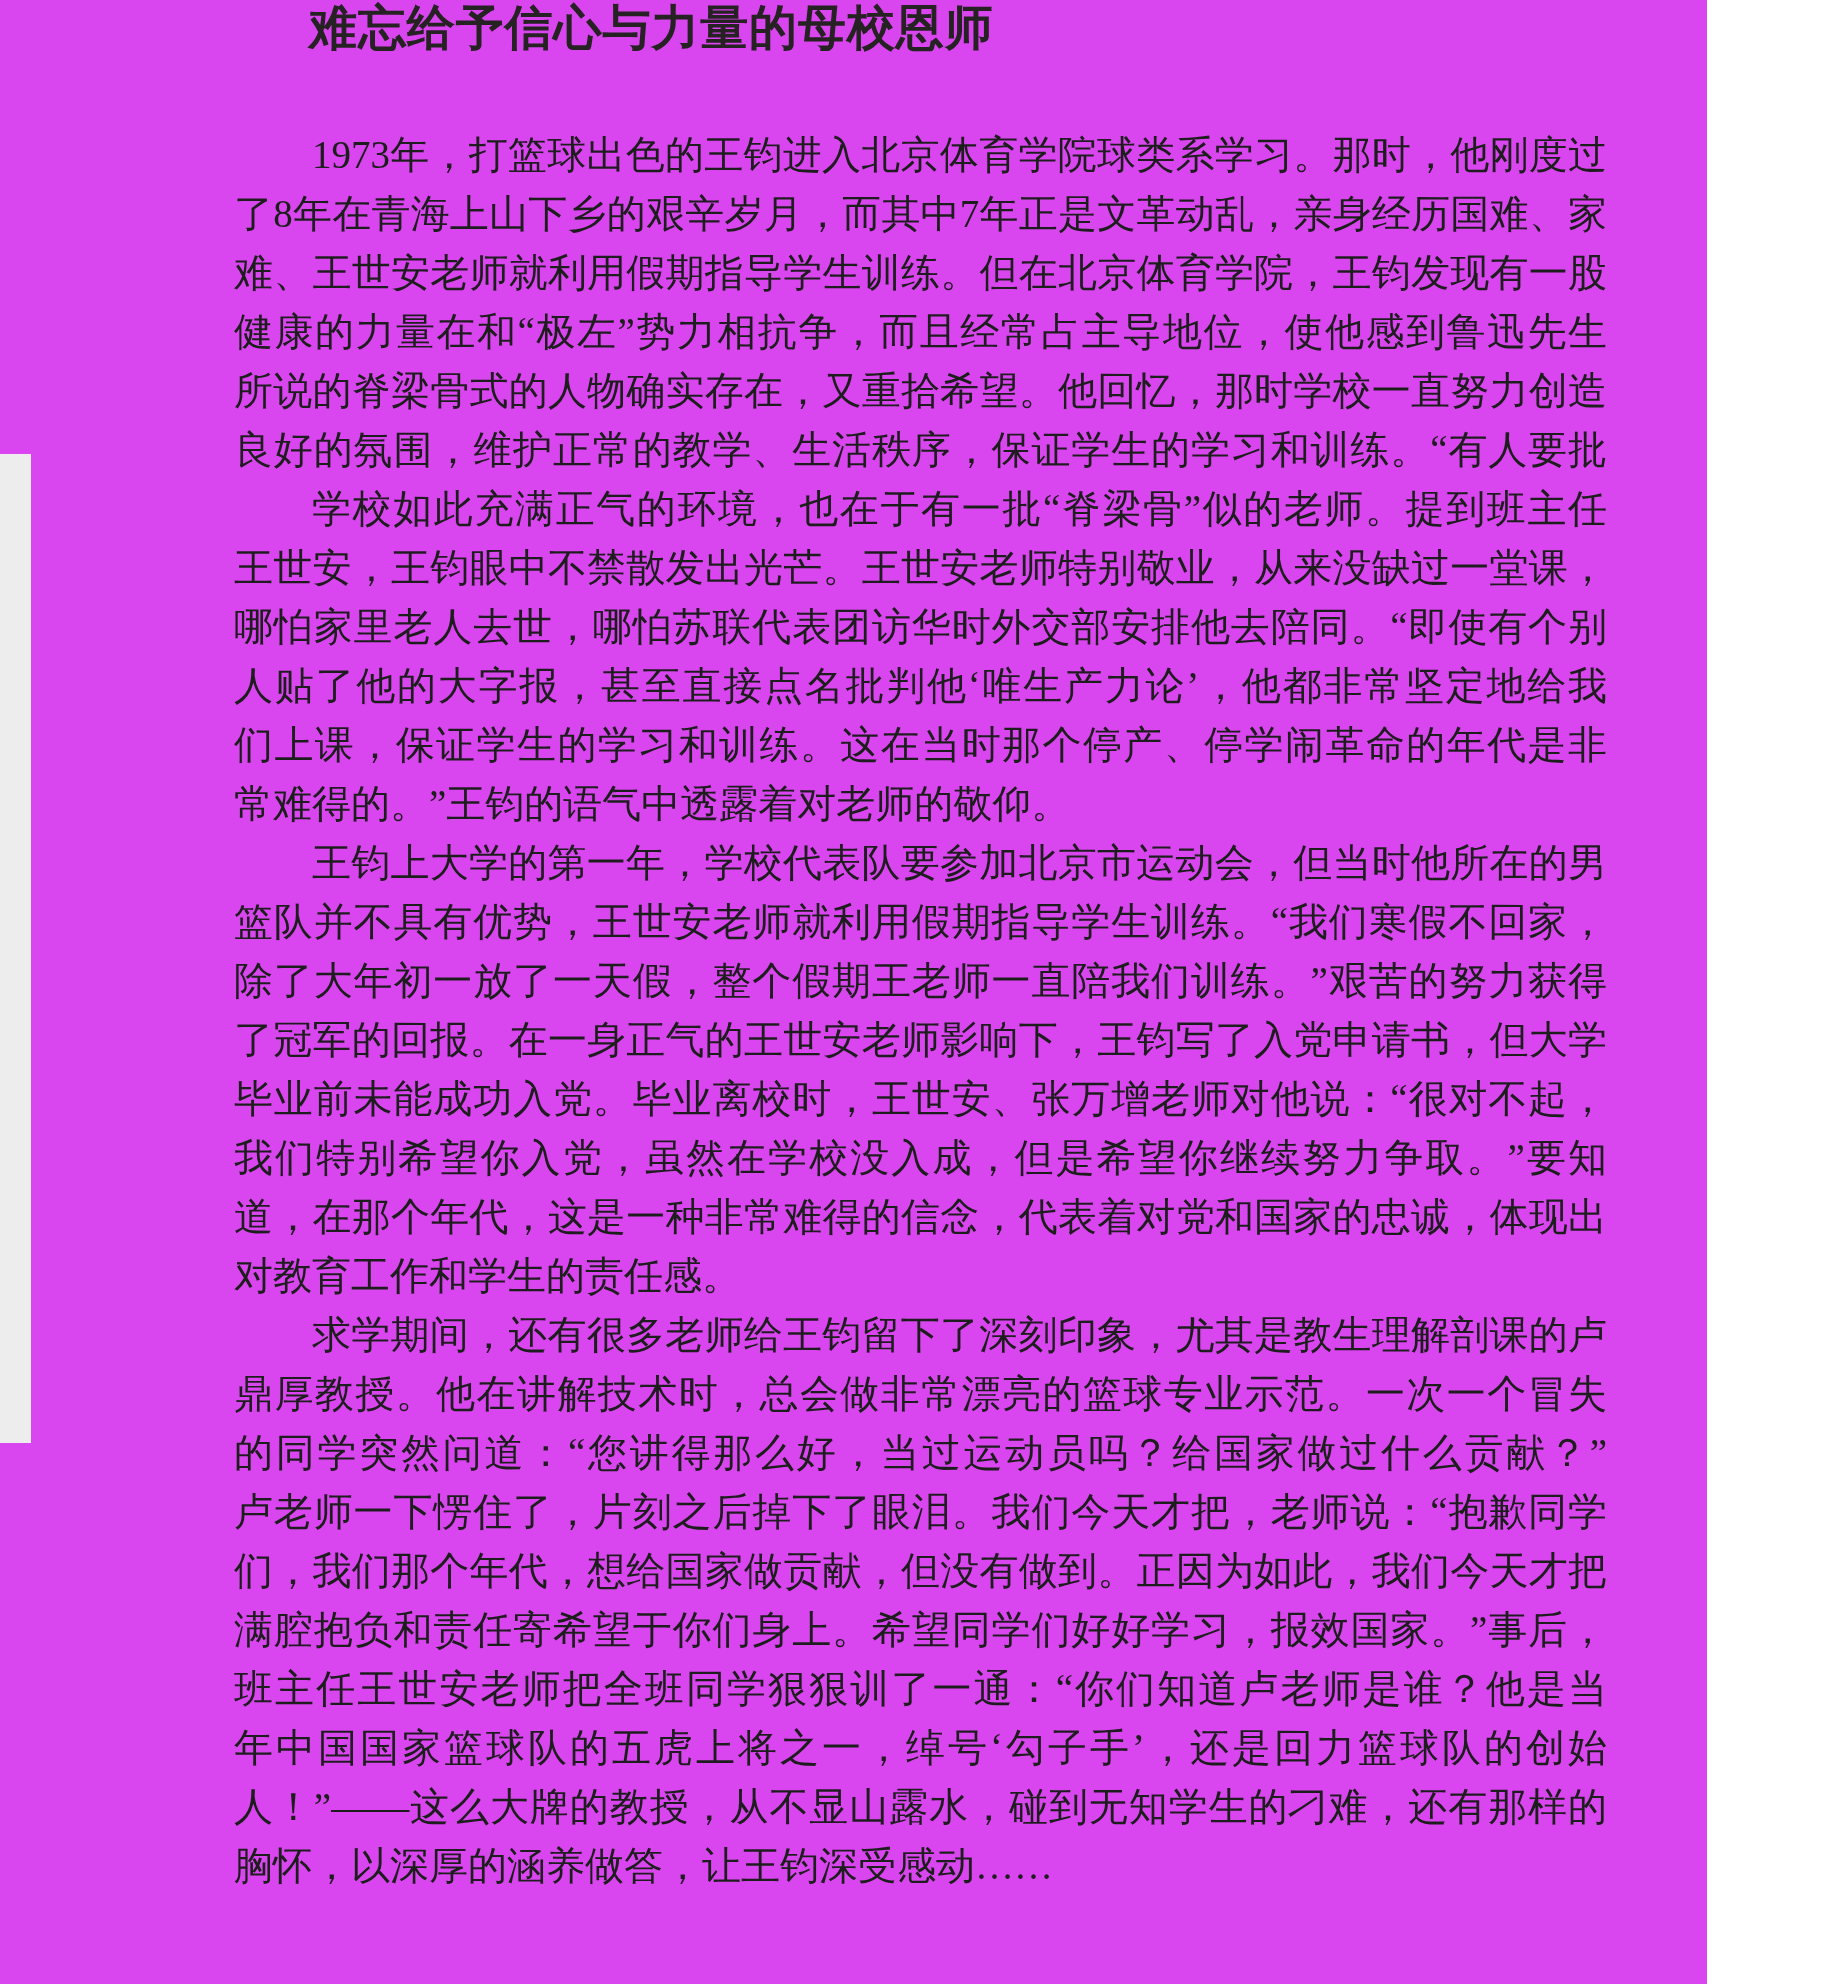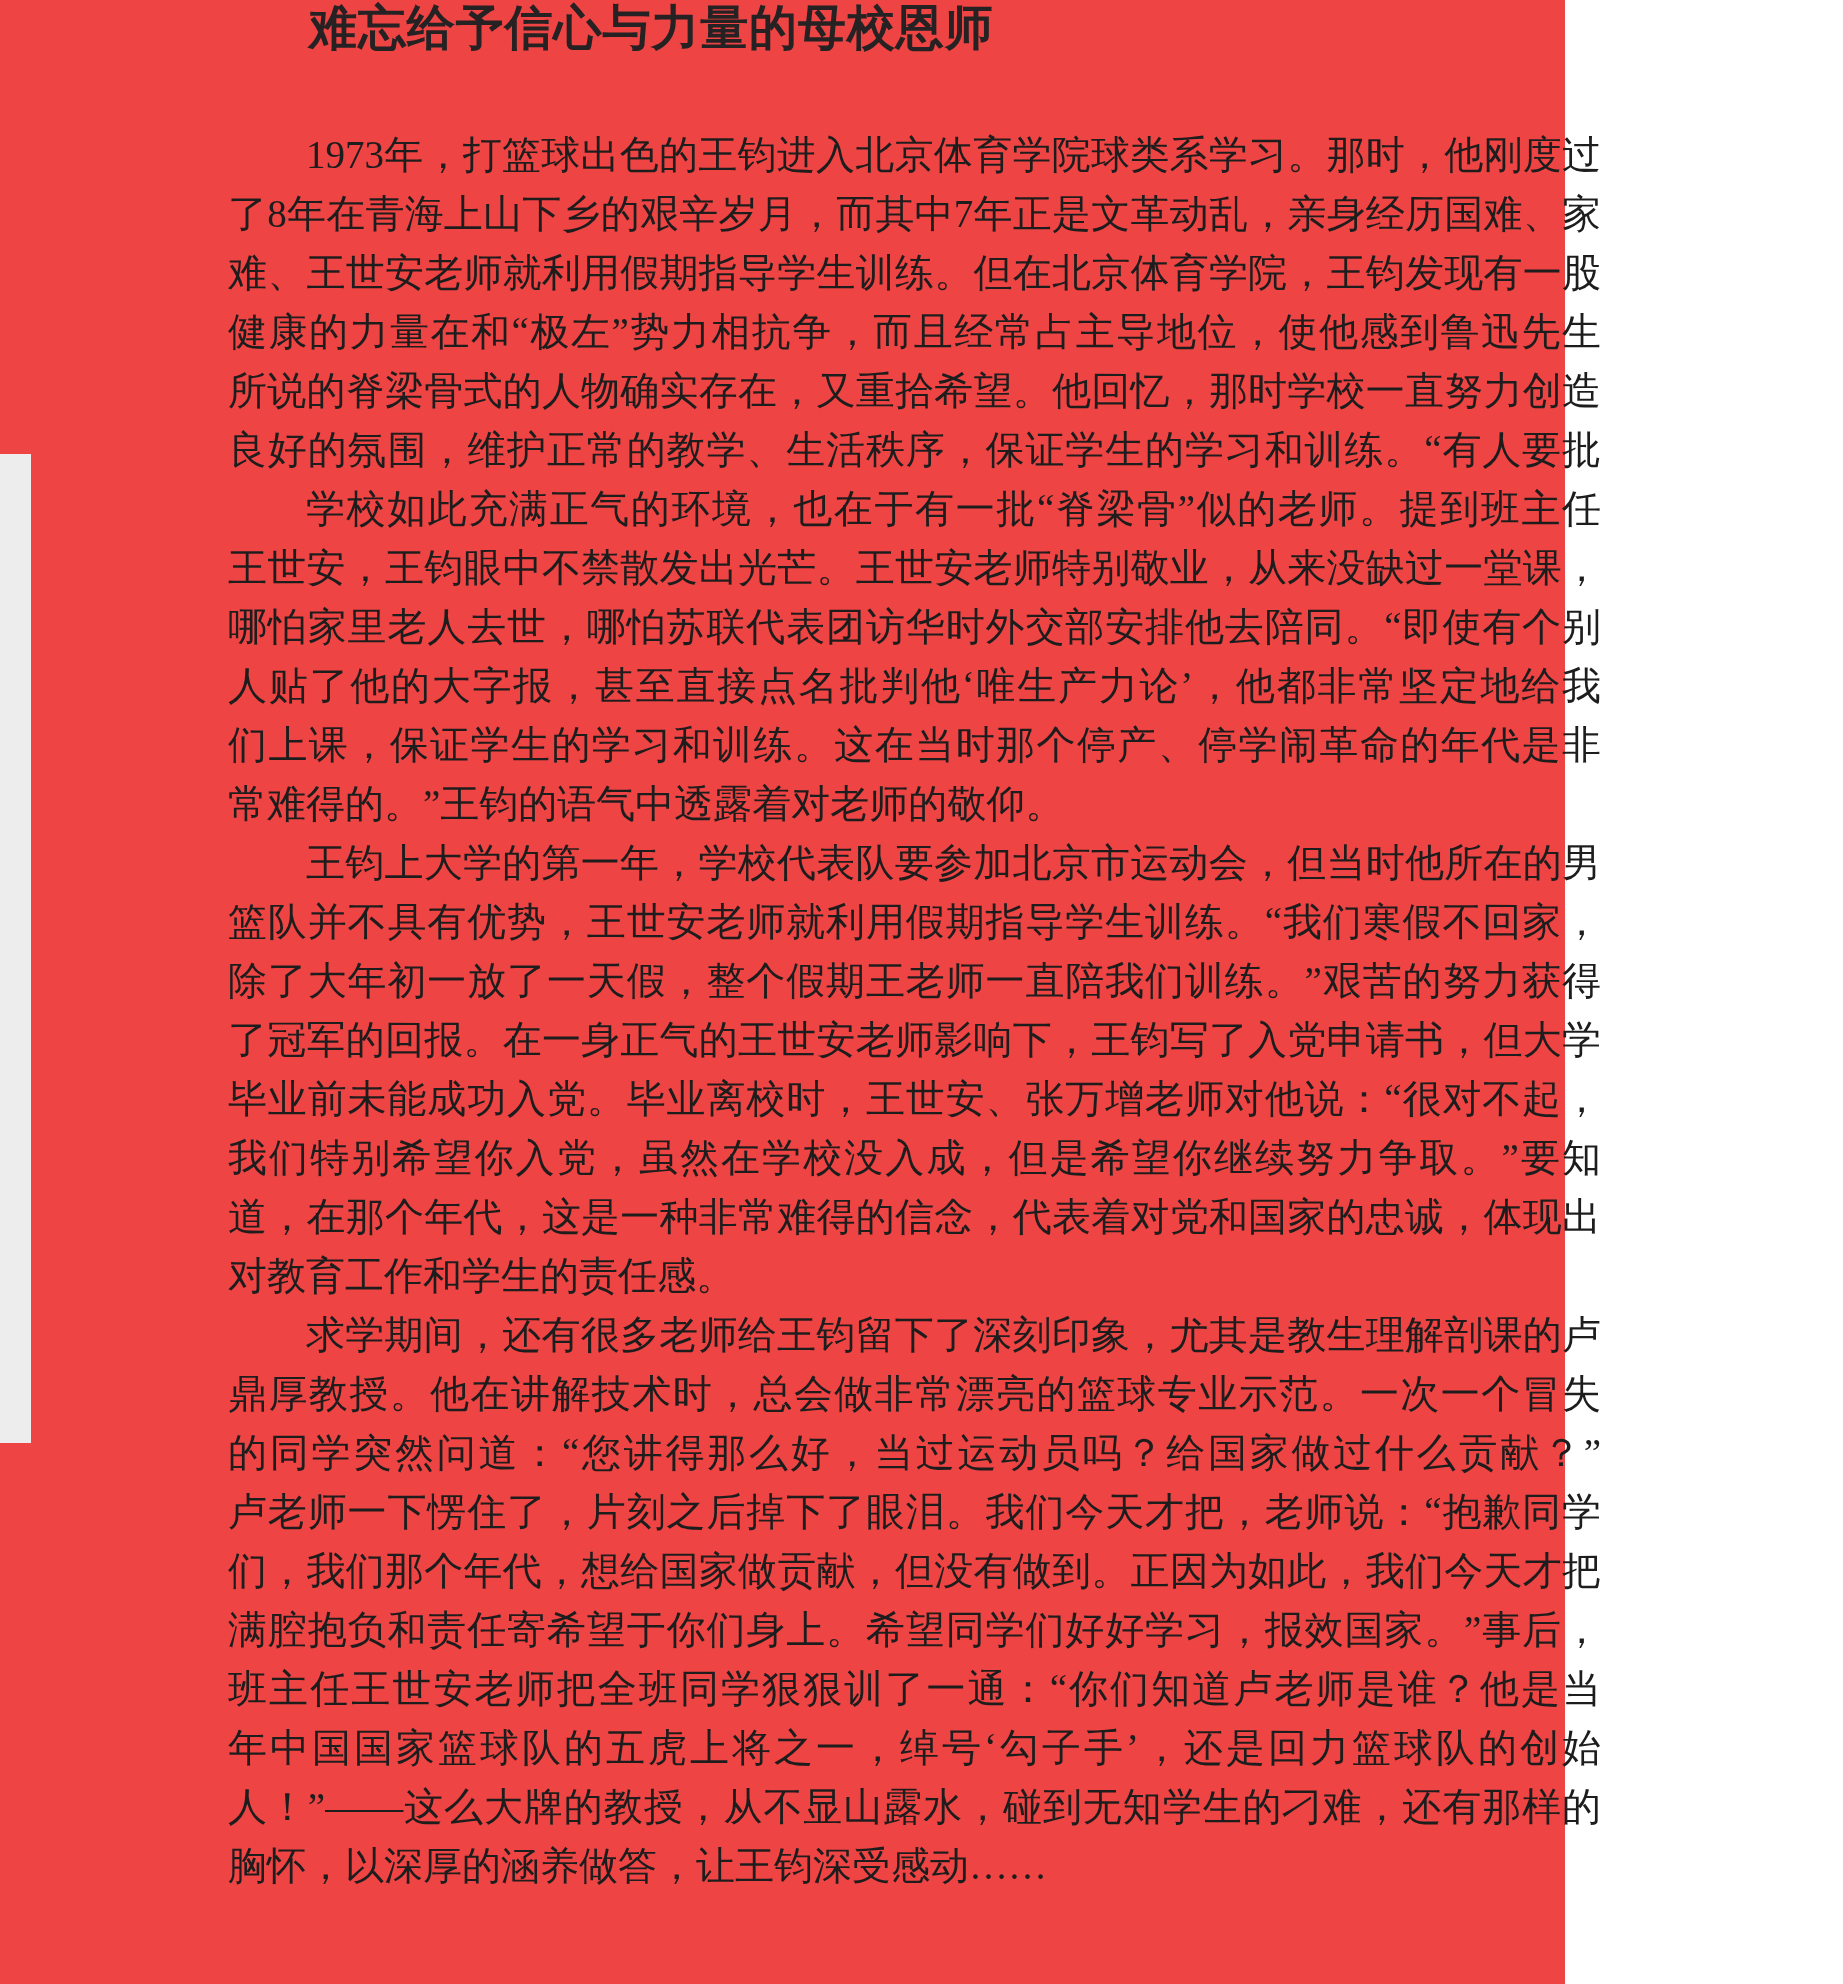--- a/index.html
+++ b/index.html
@@ -11,23 +11,23 @@
   body {
     position: relative;
     width: 1843px;
     height: 1984px;
     overflow: hidden;
     font-family: "Liberation Serif", "DejaVu Serif", serif;
   }
   .page {
     position: absolute;
     left: 0; top: 0;
-    width: 1565px;
+    width: 1707px;
     height: 1984px;
-    background: #ef4444;
+    background: #d946ef;
   }
   
   .scan-artifact {
     position: absolute;
     left: 0;
     top: 454px;
     width: 31px;
     height: 989px;
     background: #ededed;
   }
@@ -39,21 +39,21 @@
     font-family: "DejaVu Sans", "Liberation Sans", sans-serif;
     font-weight: 700;
     font-size: 48px;
     line-height: 55px;
     letter-spacing: 0.9px;
     color: #262223;
     white-space: nowrap;
   }
   .body-text {
     position: absolute;
-    left: 228px;
+    left: 234px;
     top: 125px;
     width: 1373px;
     font-size: 39px;
     color: #1d1d1d;
   }
   .line {
     height: 59px;
     line-height: 59px;
     overflow: hidden;
     text-align: justify;

